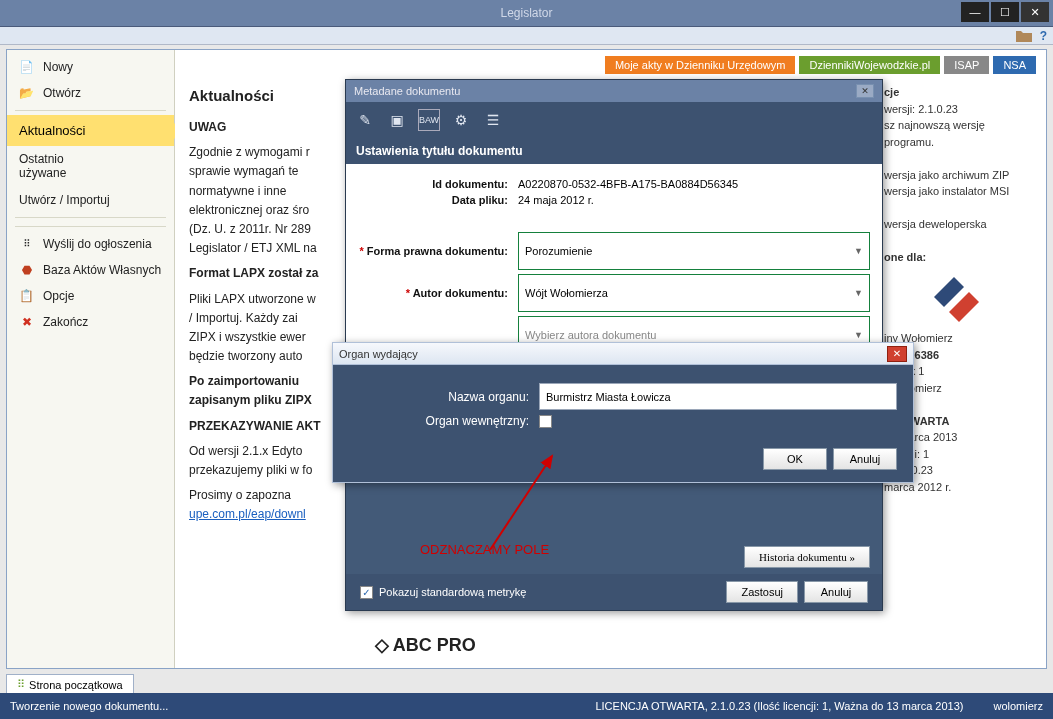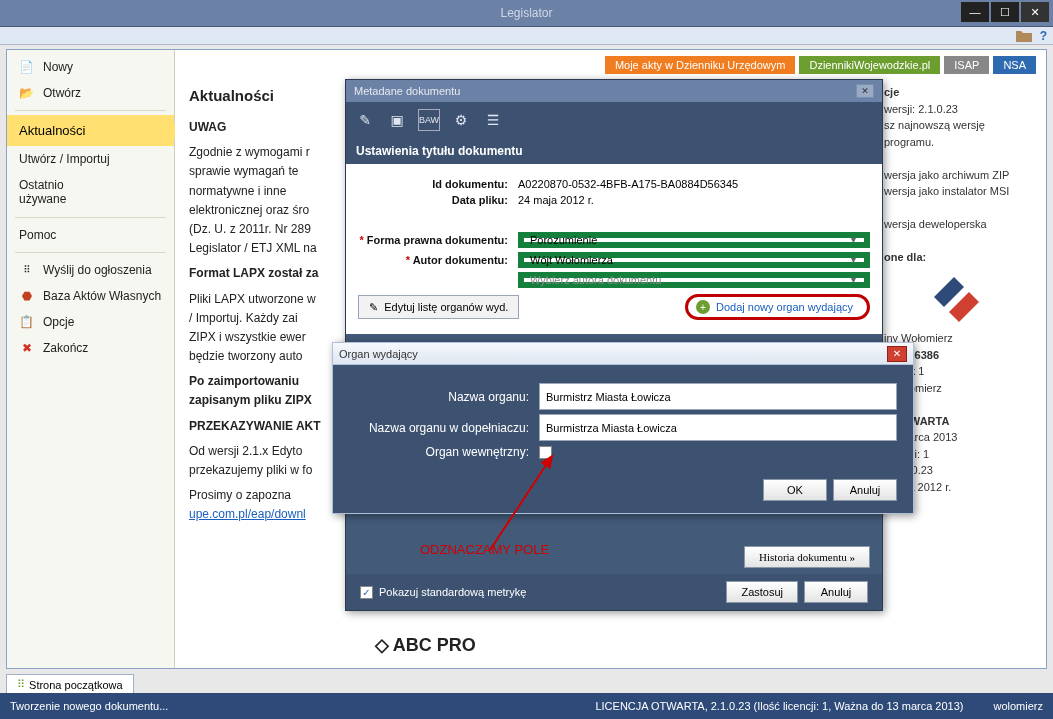--- a/index.html
+++ b/index.html
@@ -95,21 +95,21 @@
   .d1-toolbar .tico { width: 22px; height: 22px; color: #e0e6f0; display: flex; align-items: center; justify-content: center; font-size: 14px; cursor: pointer; }
   .d1-section {
     background: #3d5270; color: #fff; font-size: 12px; font-weight: bold;
     padding: 6px 10px;
   }
   .d1-body { background: #fff; padding: 10px 12px; font-size: 11px; }
   .form-row { display: flex; align-items: center; margin: 4px 0; }
   .form-row label { flex: 0 0 160px; text-align: right; padding-right: 10px; color: #111; }
   .form-row label.req::before { content: "* "; color: #c00; }
   .combo {
-    flex: 1; height: 16px; border: 6px solid #15803d; background: #fff; display: flex;
+    flex: 1; height: 38px; border: 1px solid #15803d; background: #fff; display: flex;
     align-items: center; padding: 0 6px; justify-content: space-between; font-size: 11px;
   }
   .combo .caret { color: #666; font-size: 9px; }
   .combo.ph { color: #888; }
   .small-btn {
     height: 24px; border: 1px solid #9aa6b8; background: #f2f2f2; padding: 0 10px;
     display: inline-flex; align-items: center; gap: 6px; font-size: 11px; cursor: pointer;
   }
   .add-org-btn {
     height: 26px; border: 3px solid #c00000; border-radius: 14px; background: #fff;
@@ -188,31 +188,28 @@
       <span>Nowy</span>
     </div>
     <div class="side-item">
       <span class="ic">📂</span>
       <span>Otwórz</span>
     </div>
     <div class="sep"></div>
     <div class="side-item sel">
       <span>Aktualności</span>
     </div>
-    <div class="side-item">
-      <span>Utwórz / Importuj</span>
-    </div>
     <div class="side-item" style="display:block;line-height:1.2;">
       <span>Ostatnio</span><br>
       <span>używane</span>
     </div>
+    <div class="side-item">
+      <span>Utwórz / Importuj</span>
+    </div>
     <div class="sep"></div>
-    <div class="side-item">
-      <span>Pomoc</span>
-    </div>
     <div class="sep"></div>
     <div class="side-item">
       <span class="ic" style="font-size:10px;">⠿</span>
       <span>Wyślij do ogłoszenia</span>
     </div>
     <div class="side-item">
       <span class="ic" style="color:#c04020;">⬣</span>
       <span>Baza Aktów Własnych</span>
     </div>
     <div class="side-item">
@@ -371,24 +368,20 @@
   <div class="d2title">
     <span>Organ wydający</span>
     <span class="d2-close">✕</span>
   </div>
   <div class="d2-body">
     <div class="form-row">
       <label>Nazwa organu:</label>
       <input type="text" value="Burmistrz Miasta Łowicza" style="">
     </div>
     <div class="form-row">
-      <label>Nazwa organu w dopełniaczu:</label>
-      <input type="text" value="Burmistrza Miasta Łowicza" style="">
-    </div>
-    <div class="form-row">
       <label>Organ wewnętrzny:</label>
       <span class="chkbox2"></span>
     </div>
   </div>
   <div class="d2-foot">
     <span class="btn-std">OK</span>
     <span class="btn-std">Anuluj</span>
   </div>
 </div>
 

